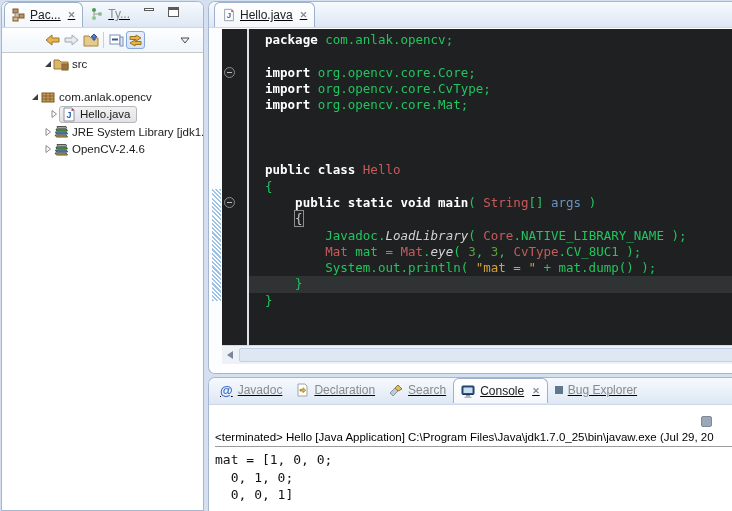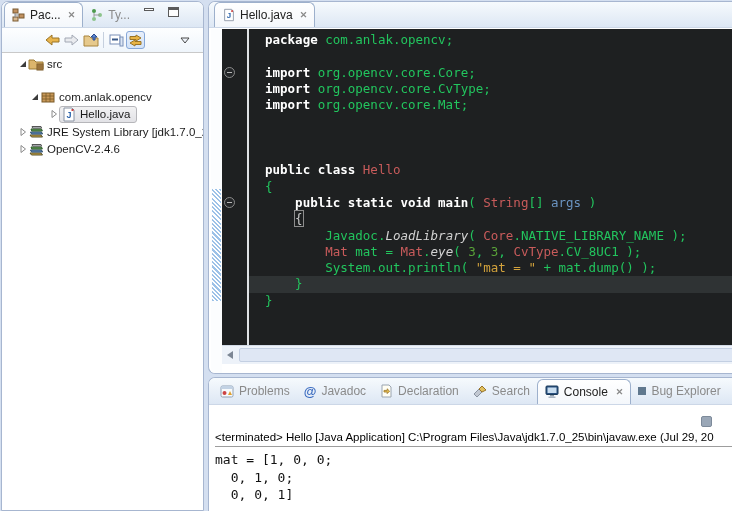--- a/index.html
+++ b/index.html
@@ -3,21 +3,21 @@
 <meta charset="utf-8">
 <style>
   * { margin:0; padding:0; box-sizing:border-box; }
   html,body { width:732px; height:511px; overflow:hidden; }
   body { font-family:"Liberation Sans", sans-serif; background:#d4dff0; position:relative; }
 
   .panel { position:absolute; background:#fff; border:1px solid #a7b6d0; overflow:hidden; }
 
   
   .tab-row { height:26px; background:linear-gradient(#f6fafd,#dde7f4); border-bottom:1px solid #ccd7e7;
-             display:flex; align-items:center; position:relative; }
+             display:flex; align-items:flex-start; position:relative;text-decoration:underline; }
   .tab { display:flex; align-items:center; gap:4px; height:24px; padding:0 7px; font-size:12px; color:#8a8a8a;
          white-space:nowrap; }
   .tab.active { background:linear-gradient(#ffffff,#f4f7fb); border:1px solid #9db0cc; border-bottom:none;
                 border-radius:6px 6px 0 0; color:#222; height:25px; }
   .close-x { font-size:9px; color:#8a8a8a; font-weight:bold; margin-left:3px; cursor:default; }
   .winbtn { position:absolute; top:6px; width:12px; height:10px; }
   .winbtn.min span { display:block; width:10px; height:3px; border:1px solid #5a5a5a; background:#fdfdfd; }
   .winbtn.max span { display:block; width:11px; height:10px; border:1px solid #5a5a5a; border-top-width:3px; background:#fdfdfd; }
 
   
@@ -29,21 +29,21 @@
   .tb-sep { width:1px; height:16px; background:#c6d0de; margin:0 3px; }
   .view-menu { margin-left:auto; margin-right:9px; }
   .project-label { padding:5px 0 3px 4px; font-size:11.5px; color:#1a1a1a; }
   .pe-sep { height:1px; background:#c9c9c9; }
   .tree { padding-top:2px; }
   .tree-row { height:17.4px; display:flex; align-items:center; font-size:11.5px; color:#1a1a1a; white-space:nowrap; }
   .tree-row .arrow { width:10px; height:10px; flex:none; }
   .tree-row .ticon { width:16px; height:15px; flex:none; margin-right:3px; }
   .sel-wrap { display:flex; align-items:center; height:17px; padding:0 5px 0 1px; border:1px solid #b6b6ba;
               border-radius:3px; background:linear-gradient(#f2f2f3,#e2e2e6); }
-  .ind0 { padding-left:16px; } .ind1 { padding-left:28px;margin-top:16px; } .ind2 { padding-left:47px; }
+  .ind0 { padding-left:16px;margin-left:25px; } .ind1 { padding-left:28px;margin-top:16px; } .ind2 { padding-left:47px; }
 
   
   .editor-panel { left:208px; top:1px; width:530px; height:373px; border-right:none; border-radius:7px 0 0 7px; }
   .editor-panel .tab-row { padding-left:5px; }
   .edit-content { position:absolute; left:2px; right:0; top:27px; bottom:0; display:flex; }
   .vruler { width:11px; background:#fcfdfe; position:relative; flex:none; }
   .range-indicator { position:absolute; left:1px; top:160px; width:9px; height:112px;
        background:repeating-linear-gradient(45deg,#9dc2e8 0 1.5px,#ffffff 1.5px 3px); }
   .editor-main { flex:1; position:relative; }
   .dark-zone { position:absolute; left:0; right:0; top:0; height:316px; background:#1e2021; display:flex; }
@@ -294,31 +294,20 @@
         <div class="larrow"></div>
         <div class="thumb"></div>
       </div>
     </div>
   </div>
 </section>
 
 <section class="panel bottom-panel">
   <div class="tab-row">
     <div class="tab">
-      <span>
-        <svg width="14" height="13" viewBox="0 0 14 13">
-            <rect x="1" y="1" width="12" height="11" rx="1.5" fill="#f7fafc" stroke="#8fa0b4"></rect>
-            <rect x="1" y="1" width="12" height="3" rx="1.5" fill="#c2d2e4"></rect>
-            <circle cx="4.5" cy="8" r="2" fill="#cc4444"></circle>
-            <path d="M8 10 L10 6 L12 10 Z" fill="#e0a030"></path>
-          </svg>
-        </span>
-      <span>Problems</span>
-    </div>
-    <div class="tab">
       <span style="color:#3a6bc0;font-size:13px;font-weight:bold;">@</span>
       <span>Javadoc</span>
     </div>
     <div class="tab">
       <span>
         <svg width="13" height="14" viewBox="0 0 13 14">
             <path d="M2 1 h7 l2 2 v10 H2 Z" fill="#fffef4" stroke="#9aa4b0"></path>
             <path d="M4 9 h4 v-2 l3 3 -3 3 v-2 H4 Z" fill="#e8c050" stroke="#9a7426" transform="scale(0.8) translate(1,-1)"></path>
           </svg>
         </span>

